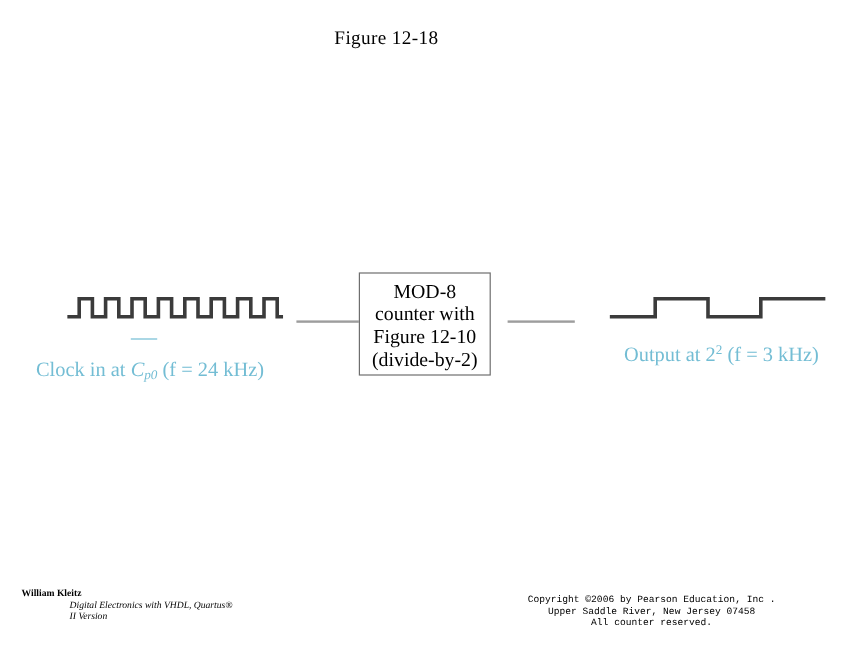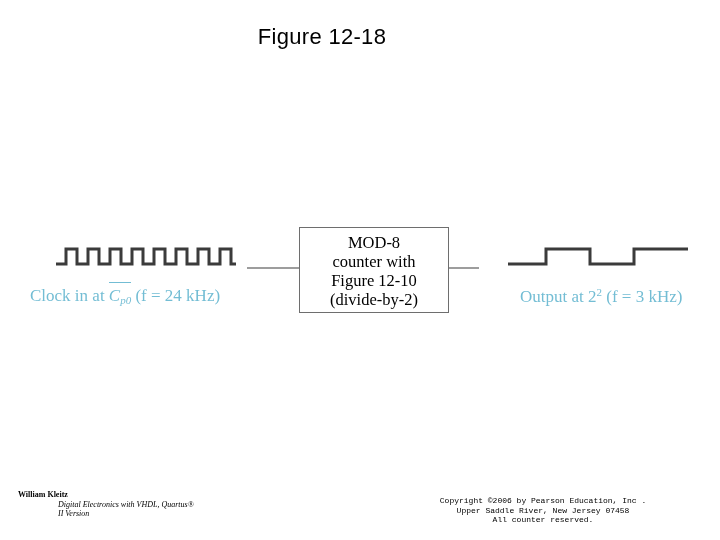--- a/index.html
+++ b/index.html
@@ -17,41 +17,41 @@
     -webkit-font-smoothing: antialiased;
   }
 
   
   #slide-title {
     position: absolute;
     left: 0;
     top: 24px;
     width: 644px;
     text-align: center;
-    font-family: Liberation Sans, sans-serif;
-    font-size: 22px;
+    font-family: Liberation Serif, serif;
+    font-size: 16px;
     color: #000000;
     letter-spacing: 0.3px;
   }
 
   
   #figure-stage {
     position: absolute;
     left: 0;
     top: 210px;
     width: 720px;
     height: 120px;
   }
 
   
   #mod8-block {
     position: absolute;
     left: 299px;
     top: 17px;
-    width: 150px;
+    width: 110px;
     height: 86px;
     border: 1.4px solid #6e6e6e;
     background: #ffffff;
     box-sizing: border-box;
     text-align: center;
     padding-top: 5px;
     z-index: 3;
   }
   #mod8-block .bline {
     display: block;
@@ -88,21 +88,21 @@
     font-size: 17px;
     color: #73bdd4;
     white-space: nowrap;
     line-height: 20px;
   }
   #caption-clock-in { left: 30px;  top: 72px; }
   #caption-output   { left: 492px; top: 72px; margin-left: 28px; }
 
   .caption-overbar {
     border-top: 1.4px solid #73bdd4;
-    padding-top: 4px;
+    padding-top: 16px;
     display: inline-block;
     line-height: 17px;
   }
   .it { font-style: italic; }
   .sub { font-size: 11px; vertical-align: -0.28em; font-style: italic; }
   .sup { font-size: 11px; vertical-align: 0.52em; }
 
   
   #footer-left {
     position: absolute;

